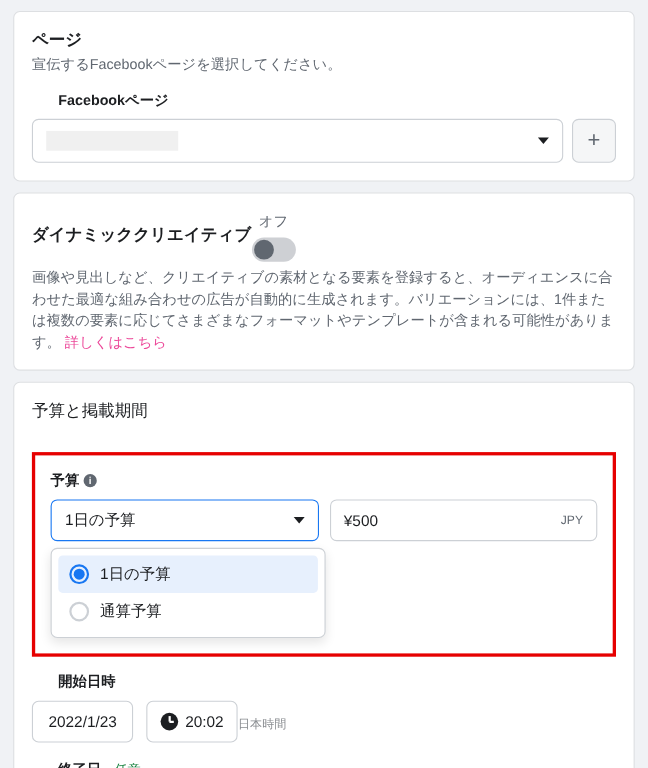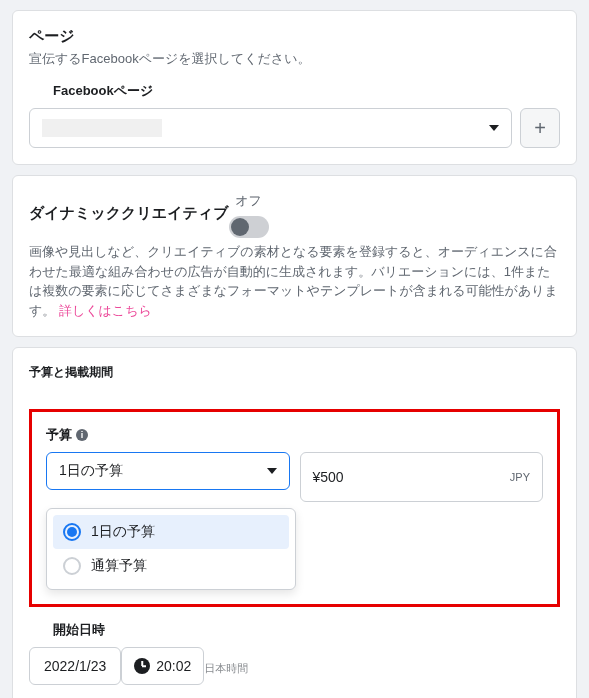--- a/index.html
+++ b/index.html
@@ -117,22 +117,22 @@
       line-height: 1.5;
     }
     .link {
       color: #ec4899;
       cursor: pointer;
     }
     .budget-card {
       padding: 16px;
     }
     .budget-header {
-      font-weight: 700;
-      font-size: 12px;
+      font-weight: 400;
+      font-size: 15px;
       margin-bottom: 18px;
     }
     .red-box {
       border: 3px solid #e60000;
       padding: 14px;
       margin-bottom: 14px;
       margin-top: 28px;
     }
     .budget-label {
       font-weight: 600;
@@ -167,21 +167,21 @@
       align-items: center;
       justify-content: space-between;
       padding: 0 12px;
       background: #fff;
       cursor: pointer;
     }
     .amount-input {
       flex: 1;
       border: 1px solid #ccd0d5;
       border-radius: 6px;
-      height: 50px;
+      height: 38px;
       display: flex;
       align-items: center;
       justify-content: space-between;
       padding: 0 12px;
       background: #fff;
     }
     .currency {
       font-size: 11px;
       color: #606770;
     }
@@ -219,21 +219,21 @@
       border-color: #1877f2;
     }
     .radio-dot {
       width: 10px;
       height: 10px;
       border-radius: 50%;
       background: #1877f2;
     }
     .datetime-row {
       display: flex;
-      gap: 0;
+      gap: 12px;
       align-items: flex-start;
     }
     .date-input {
       border: 1px solid #ccd0d5;
       border-radius: 6px;
       height: 38px;
       display: flex;
       align-items: center;
       padding: 0 14px;
       background: #fff;

